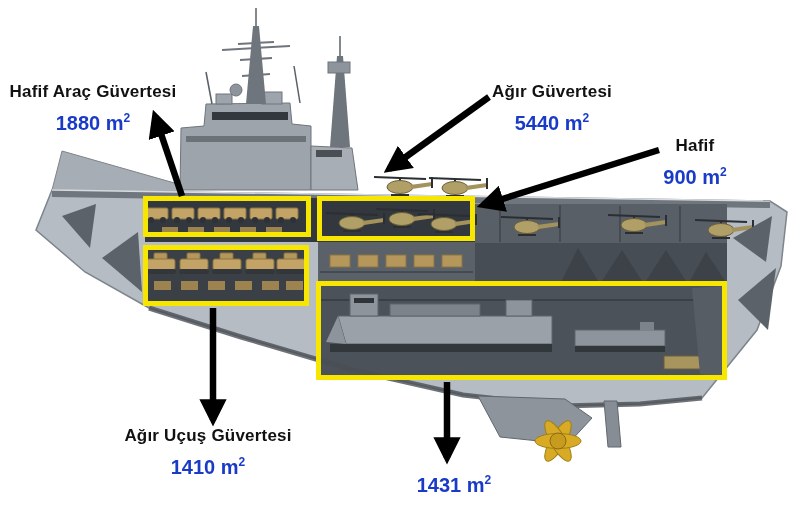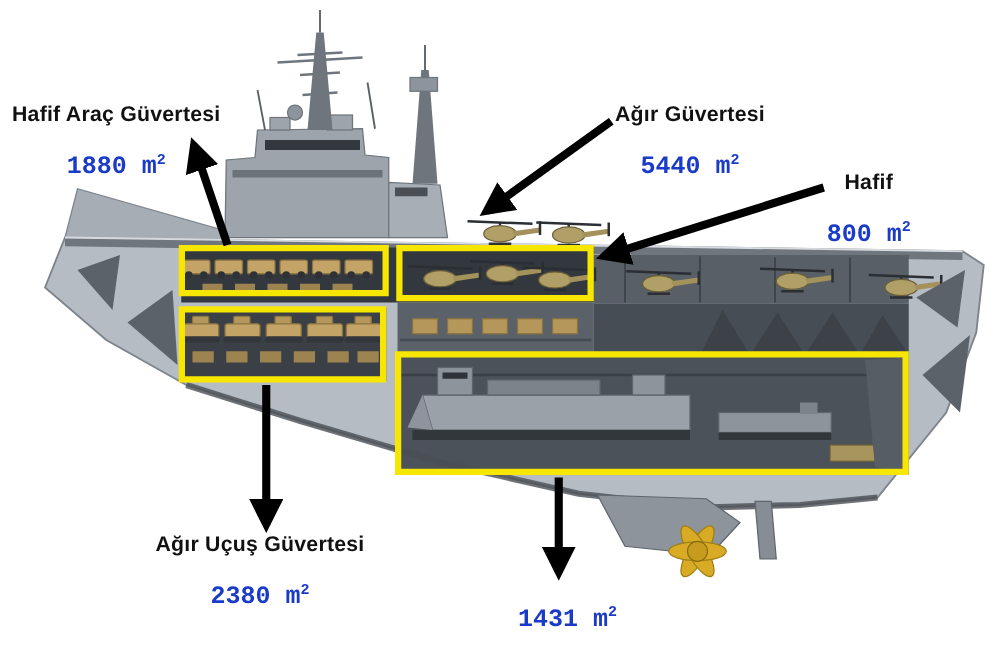--- a/index.html
+++ b/index.html
@@ -7,21 +7,21 @@
   body { font-family:"Liberation Sans", sans-serif; }
   .stage { position:relative; width:800px; height:526px; background:#fff; overflow:hidden; }
   .layer { position:absolute; inset:0; }
   .ship-layer  { z-index:1; }
   .box-layer   { z-index:2; }
   .arrow-layer { z-index:3; pointer-events:none; }
   .label-layer { z-index:4; }
   .hbox { position:absolute; border:5px solid var(--highlight-box,#F7E600); background:transparent; }
   .callout { position:absolute; text-align:center; }
   .callout-name { font-size:17px; font-weight:bold; color:var(--label-text,#111); white-space:nowrap; letter-spacing:.2px; }
-  .callout-value { font-size:20px; font-weight:bold; color:var(--value-text,#1A3BC8); margin-top:19px; white-space:nowrap;font-family:Liberation Mono, monospace; }
+  .callout-value { font-size:20px; font-weight:bold; color:var(--value-text,#1A3BC8); margin-top:9px; white-space:nowrap; }
   .callout-value sup { font-size:12px; }
   .arrow-line { stroke:var(--arrow,#000); stroke-width:6.5; }
 </style>
 </head>
 <body>
 
 <div class="stage">
 
   <div class="layer ship-layer">
     <svg width="800" height="526" viewBox="0 0 800 526">
@@ -222,26 +222,26 @@
       <div class="callout-value"><span>1880 m</span><sup>2</sup></div>
     </div>
 
     <div class="callout" style="left:472px; top:82px; width:160px;">
       <div class="callout-name">Ağır Güvertesi</div>
       <div class="callout-value"><span>5440 m</span><sup>2</sup></div>
     </div>
 
     <div class="callout" style="left:625px; top:136px; width:140px;">
       <div class="callout-name">Hafif</div>
-      <div class="callout-value"><span>800 m</span><sup>2</sup></div>
+      <div class="callout-value"><span>900 m</span><sup>2</sup></div>
     </div>
 
     <div class="callout" style="left:108px; top:426px; width:200px;">
       <div class="callout-name">Ağır Uçuş Güvertesi</div>
-      <div class="callout-value"><span>2380 m</span><sup>2</sup></div>
+      <div class="callout-value"><span>1410 m</span><sup>2</sup></div>
     </div>
 
     <div class="callout" style="left:394px; top:464px; width:120px;">
       <div class="callout-value"><span>1431 m</span><sup>2</sup></div>
     </div>
 
   </div>
 </div>
 
 </body></html>

